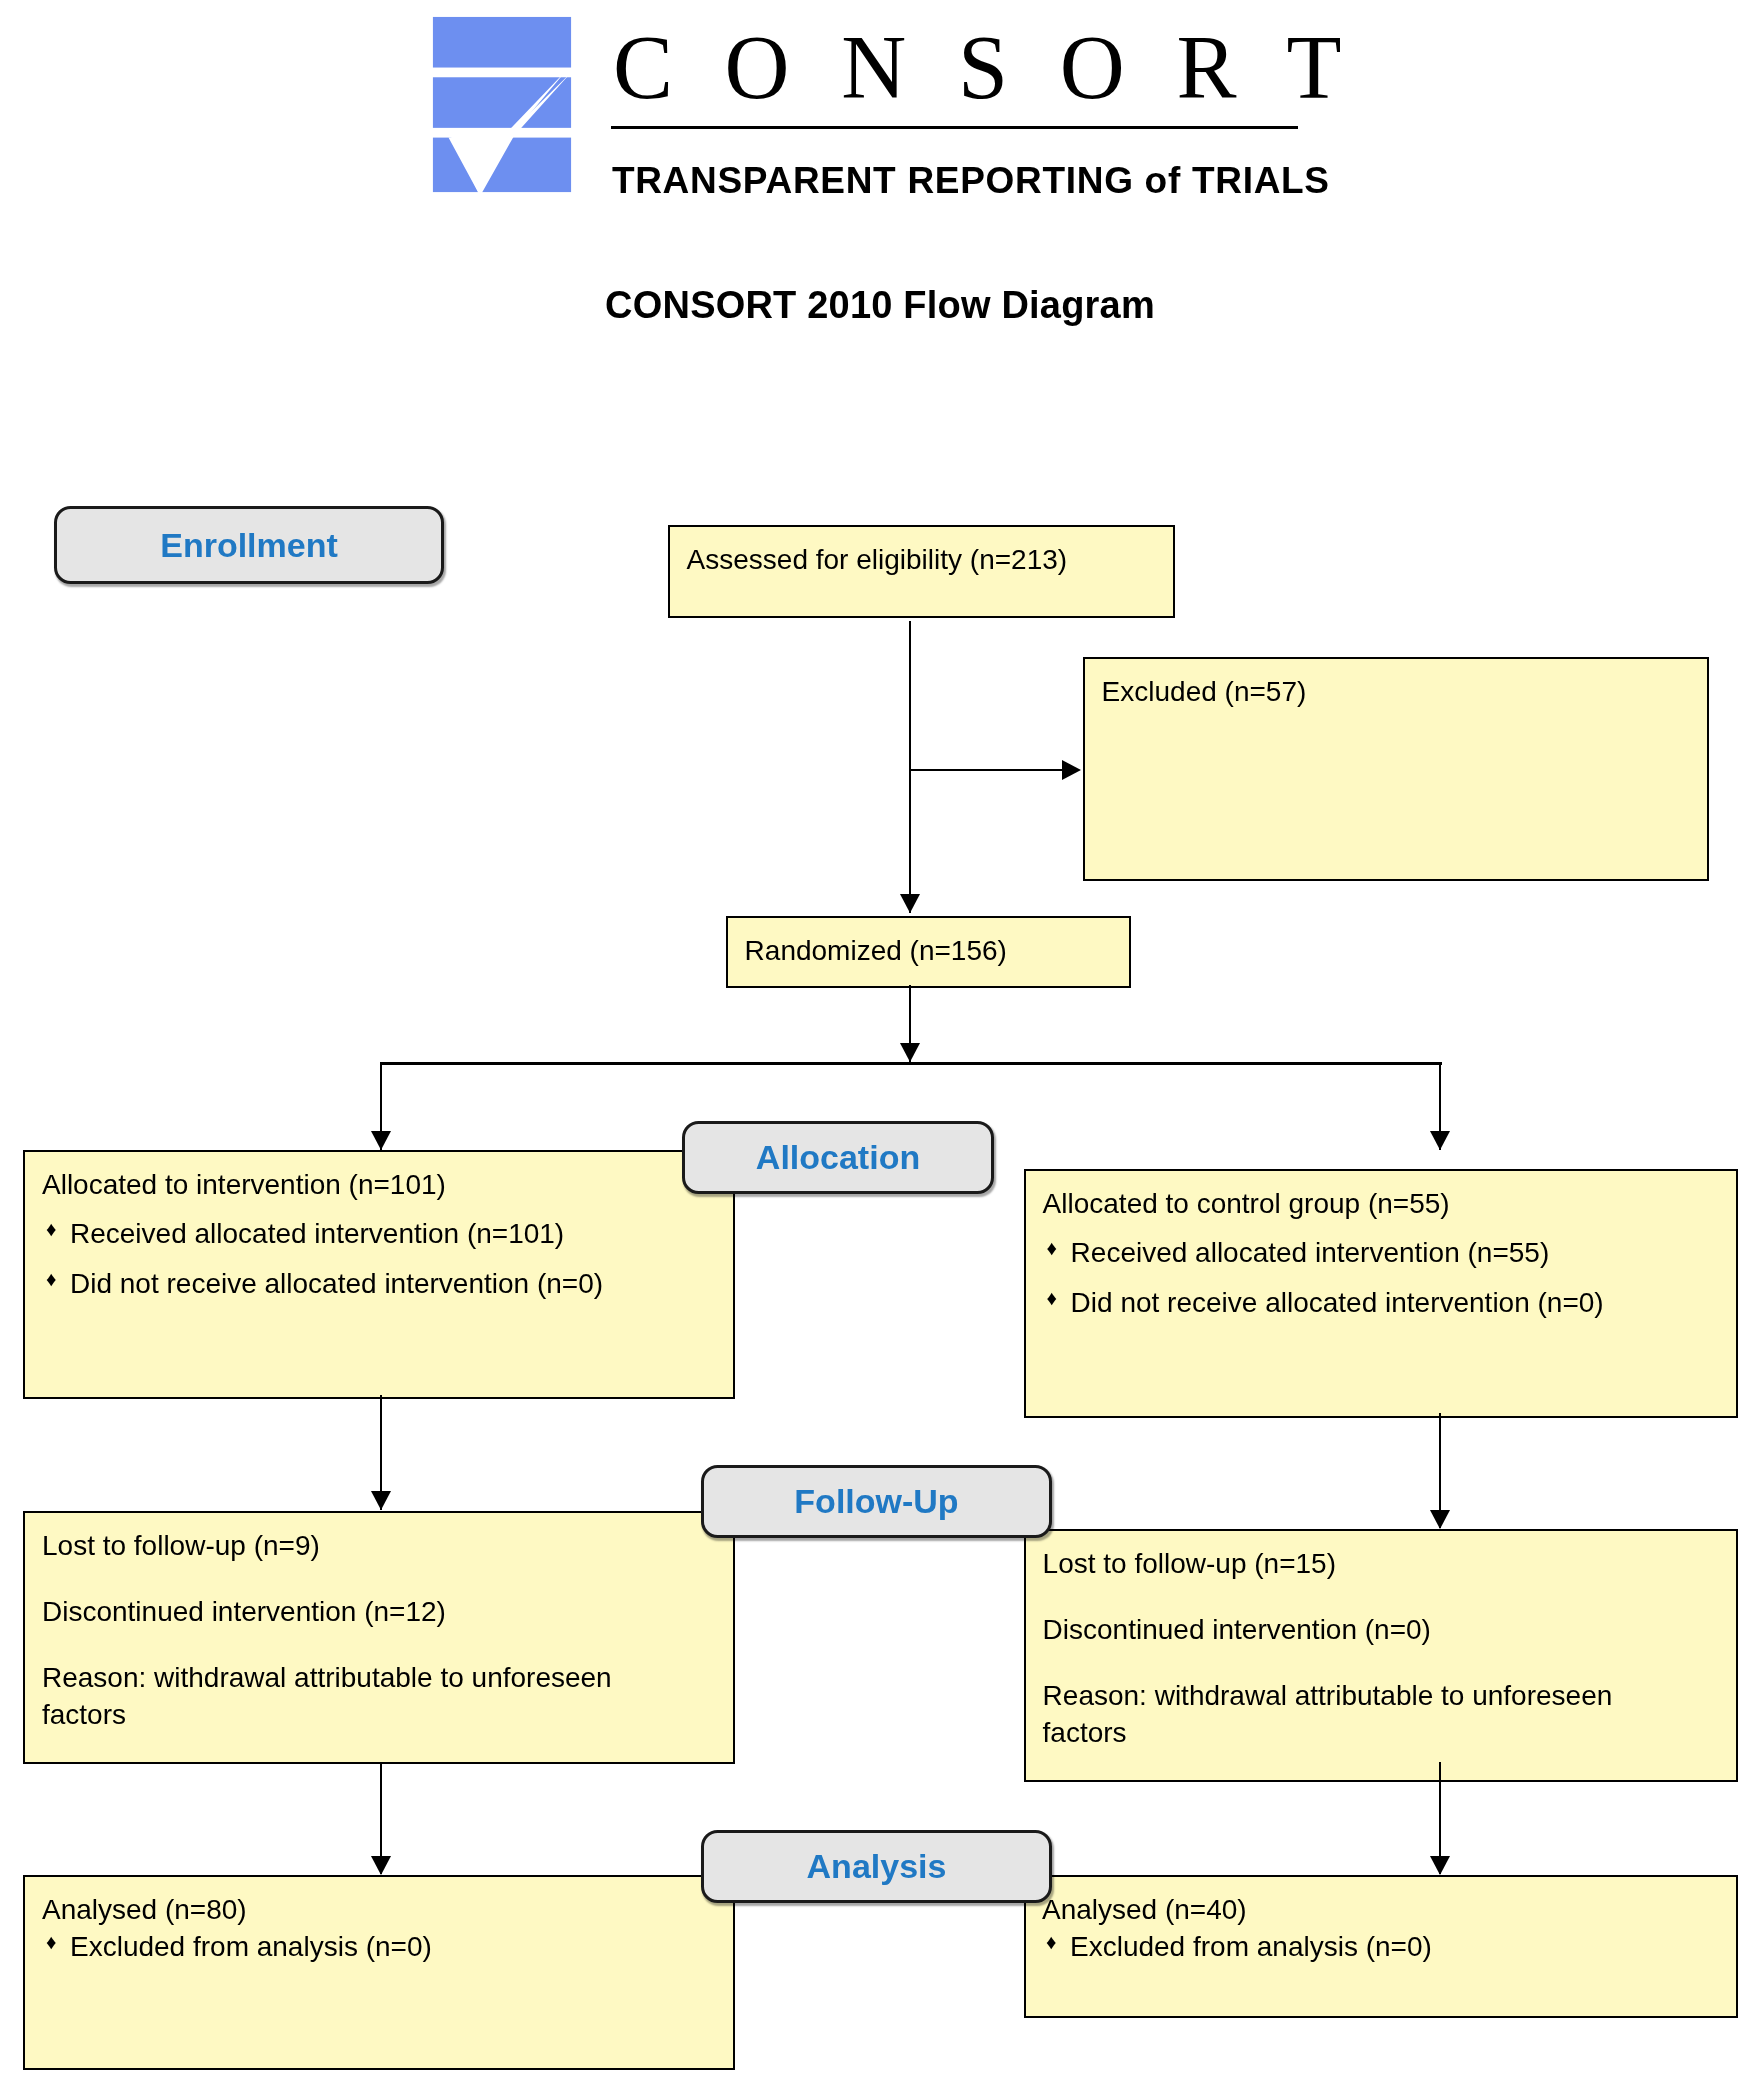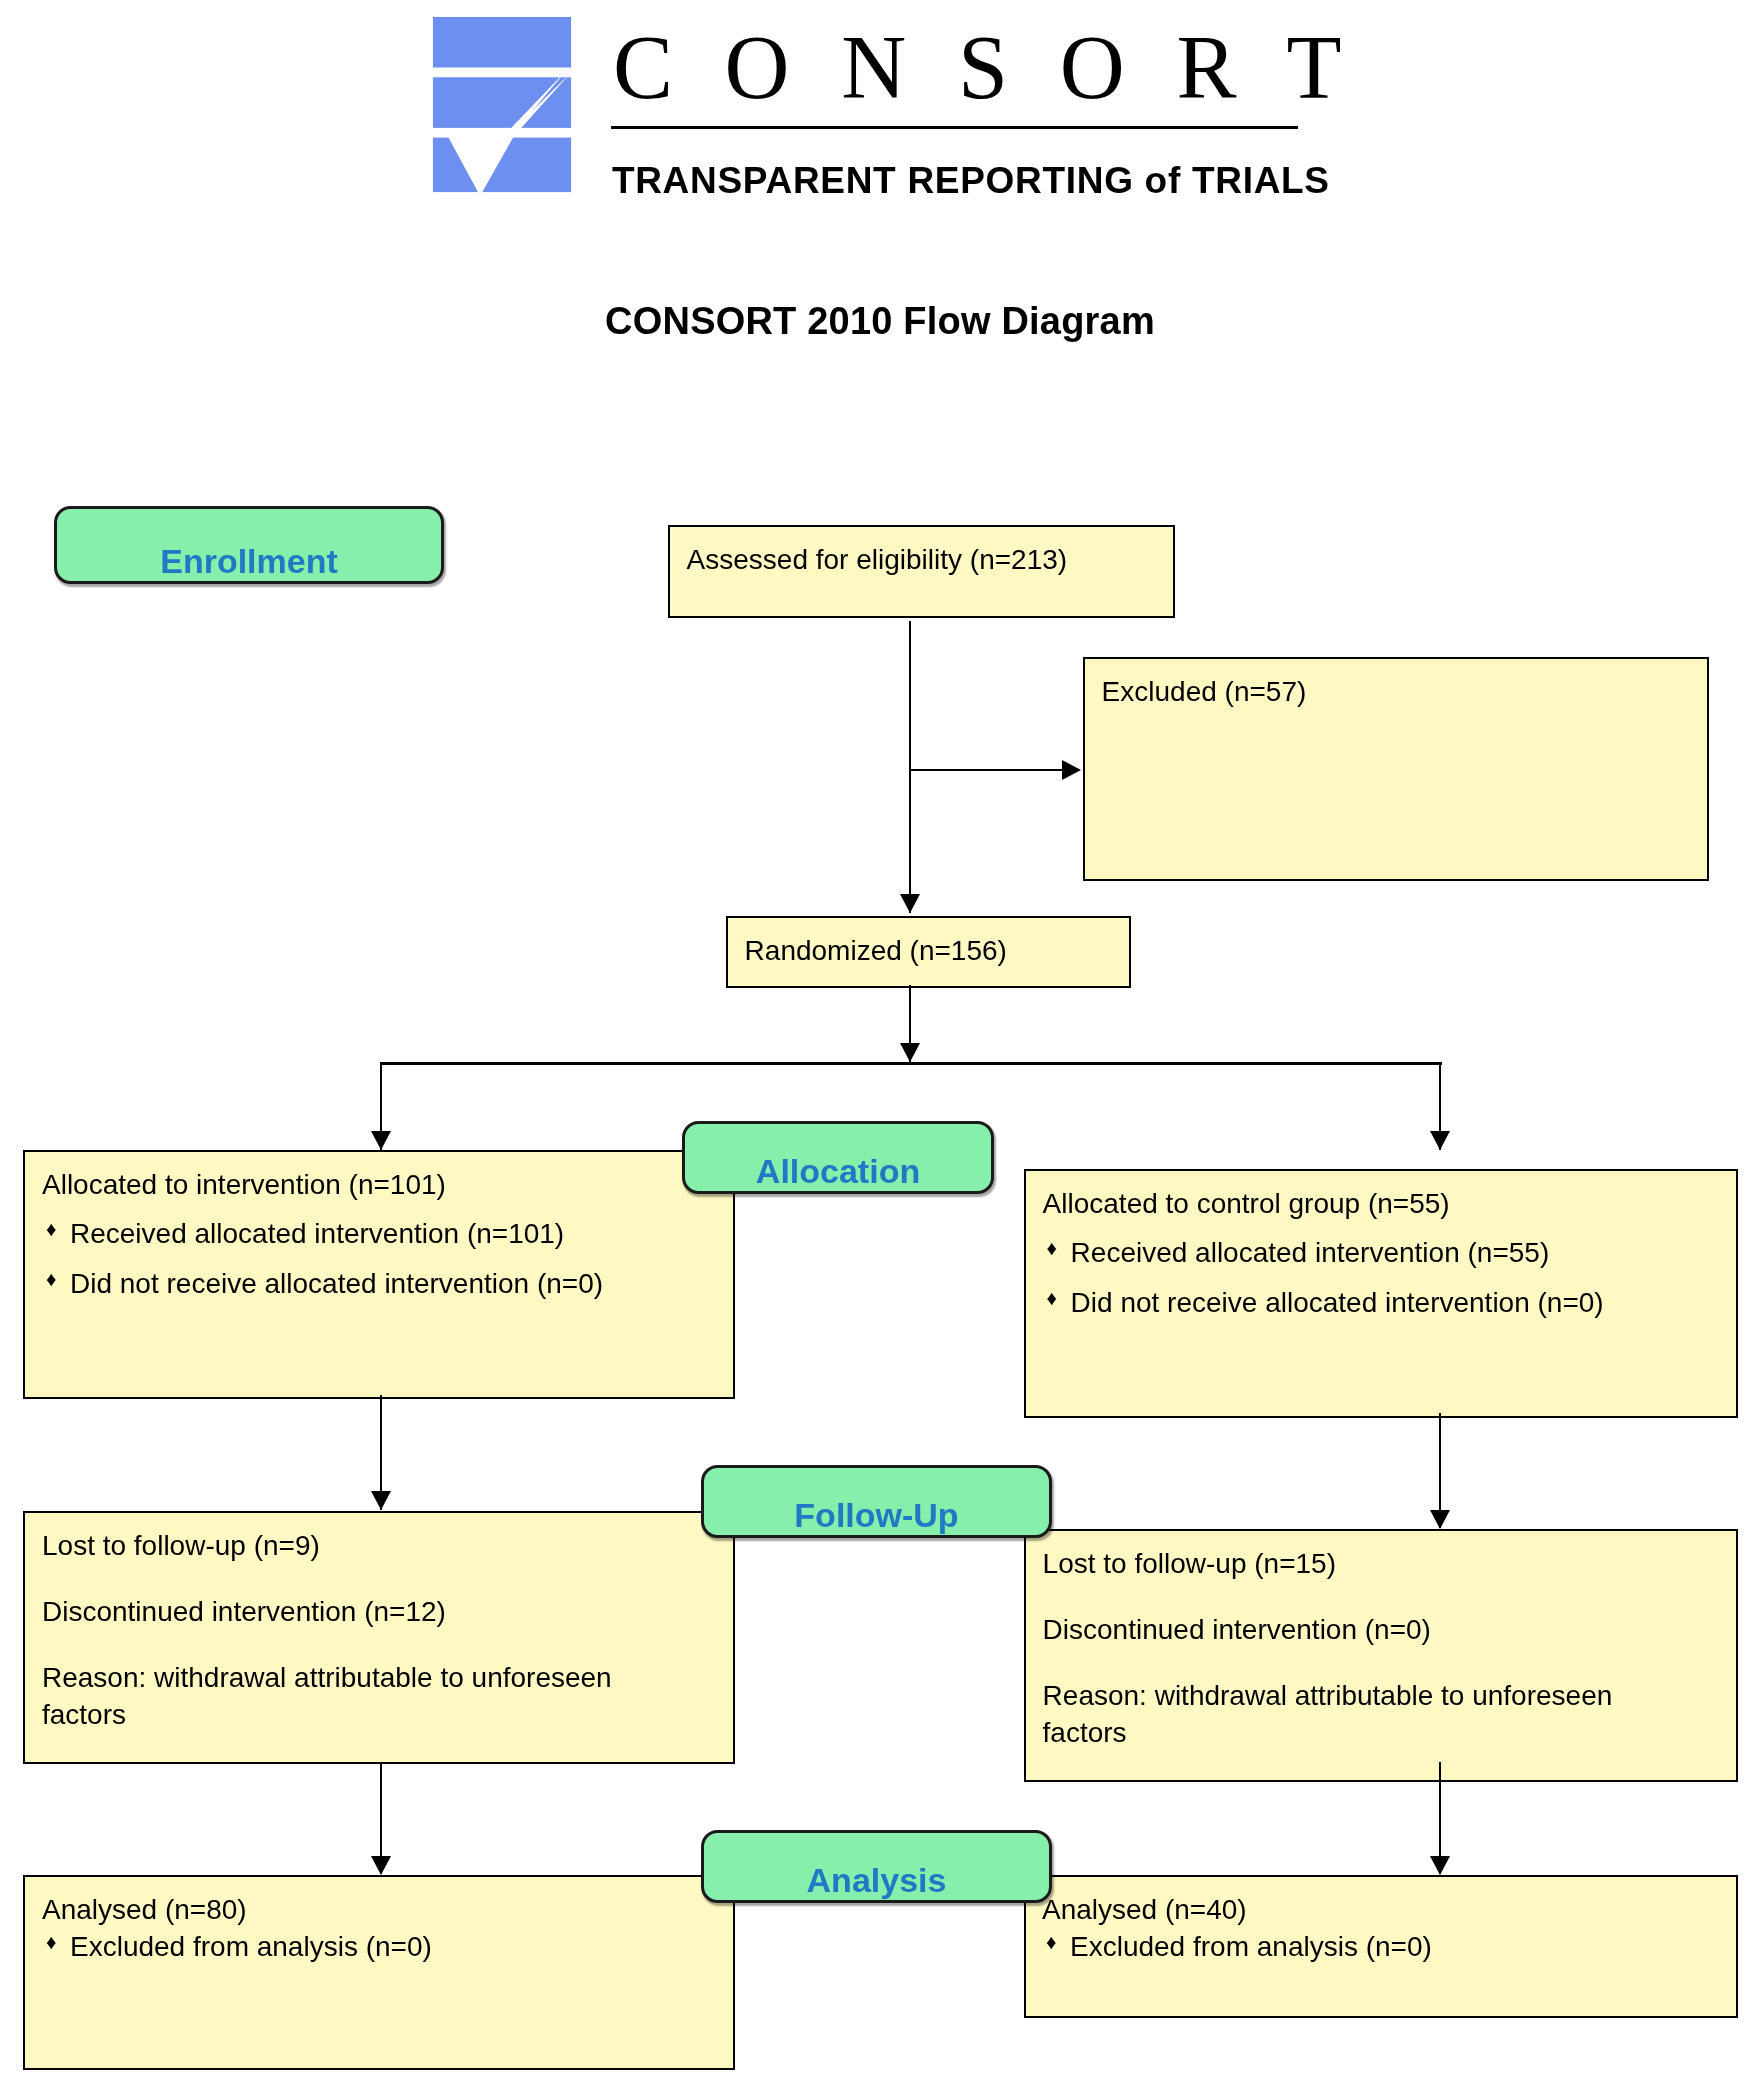--- a/index.html
+++ b/index.html
@@ -63,21 +63,21 @@
     color: #000000;
     white-space: nowrap;
     padding-top: 31px;
     padding-left: 2.9px;
   }
 
   
   #page-title {
     position: absolute;
     left: 0px;
-    top: 300px;
+    top: 284px;
     width: 1760px;
     text-align: center;
     font-size: 38px;
     font-weight: bold;
     font-family: "Liberation Sans", sans-serif;
     letter-spacing: 0.2px;
   }
 
   
   .flow-box {
@@ -120,28 +120,28 @@
   }
   .wrap-line {
     white-space: normal !important;
     line-height: 1.30;
   }
 
   
   .stage-badge {
     position: absolute;
     box-sizing: border-box;
-    background: #86efac;
+    background: #e5e5e5;
     border: 3.4px solid #1a1a1a;
     border-radius: 16.6px;
     color: #2079C4;
     font-weight: bold;
     font-size: 34px;
     display: flex;
-    align-items: flex-end;
+    align-items: center;
     justify-content: center;
     z-index: 5;
     box-shadow: 1.9px 2.4px 1.9px rgba(0,0,0,0.35);
   }
 
   
   .conn {
     position: absolute;
     background: #000000;
     z-index: 1;

